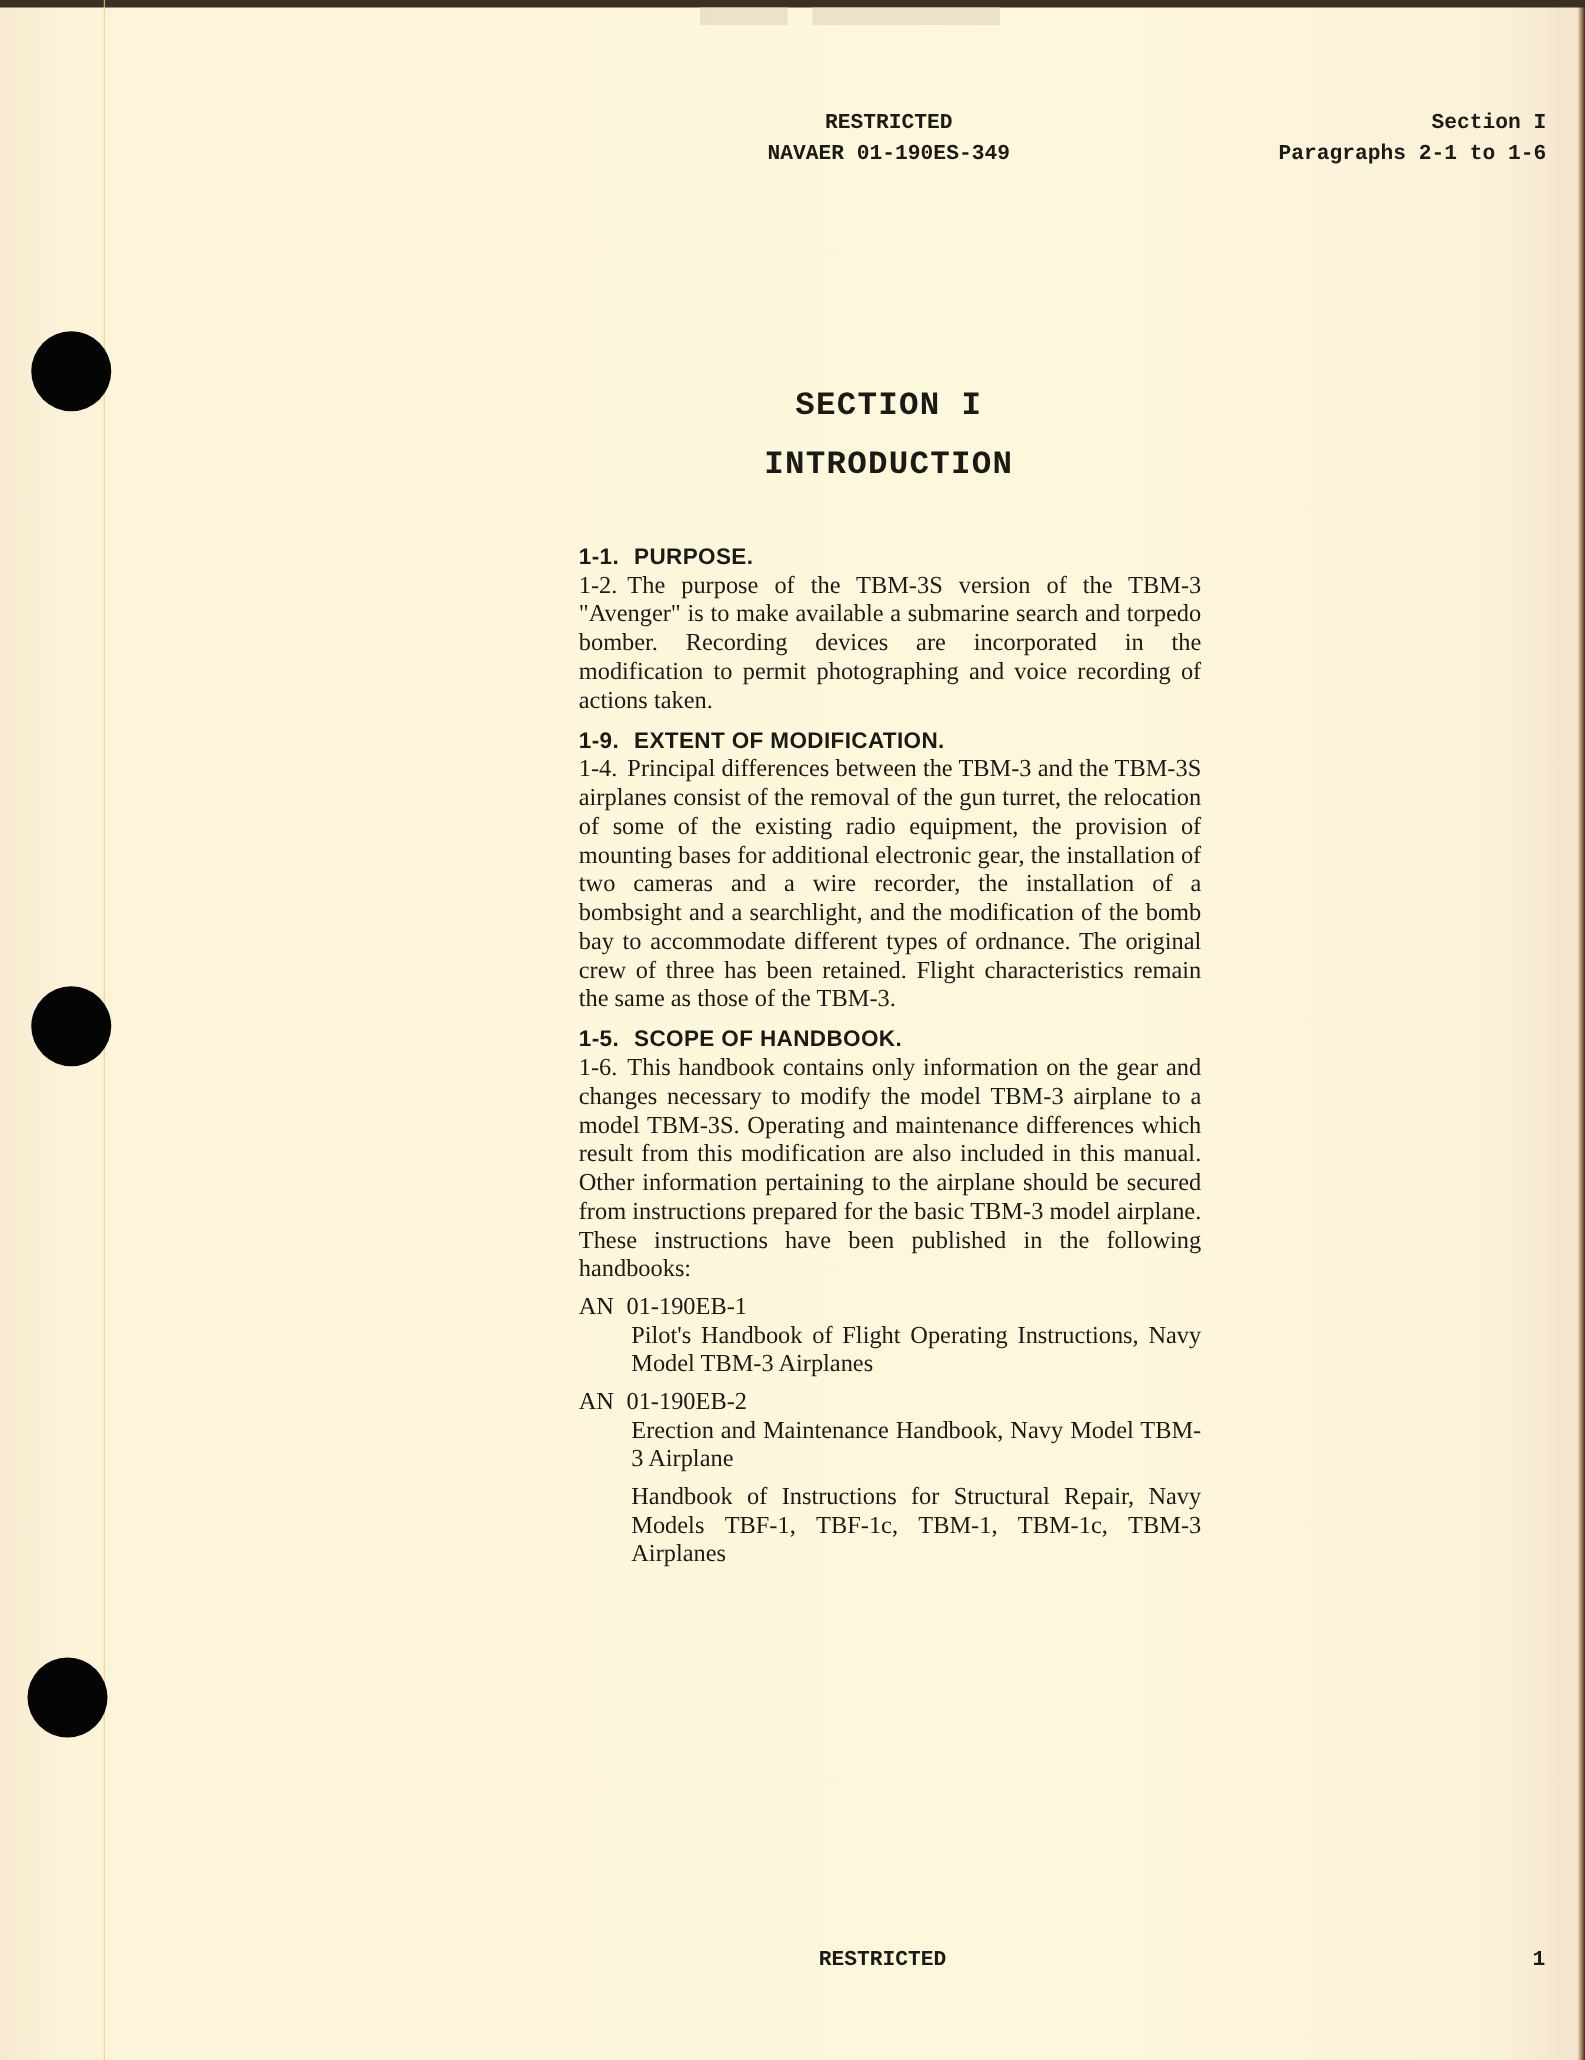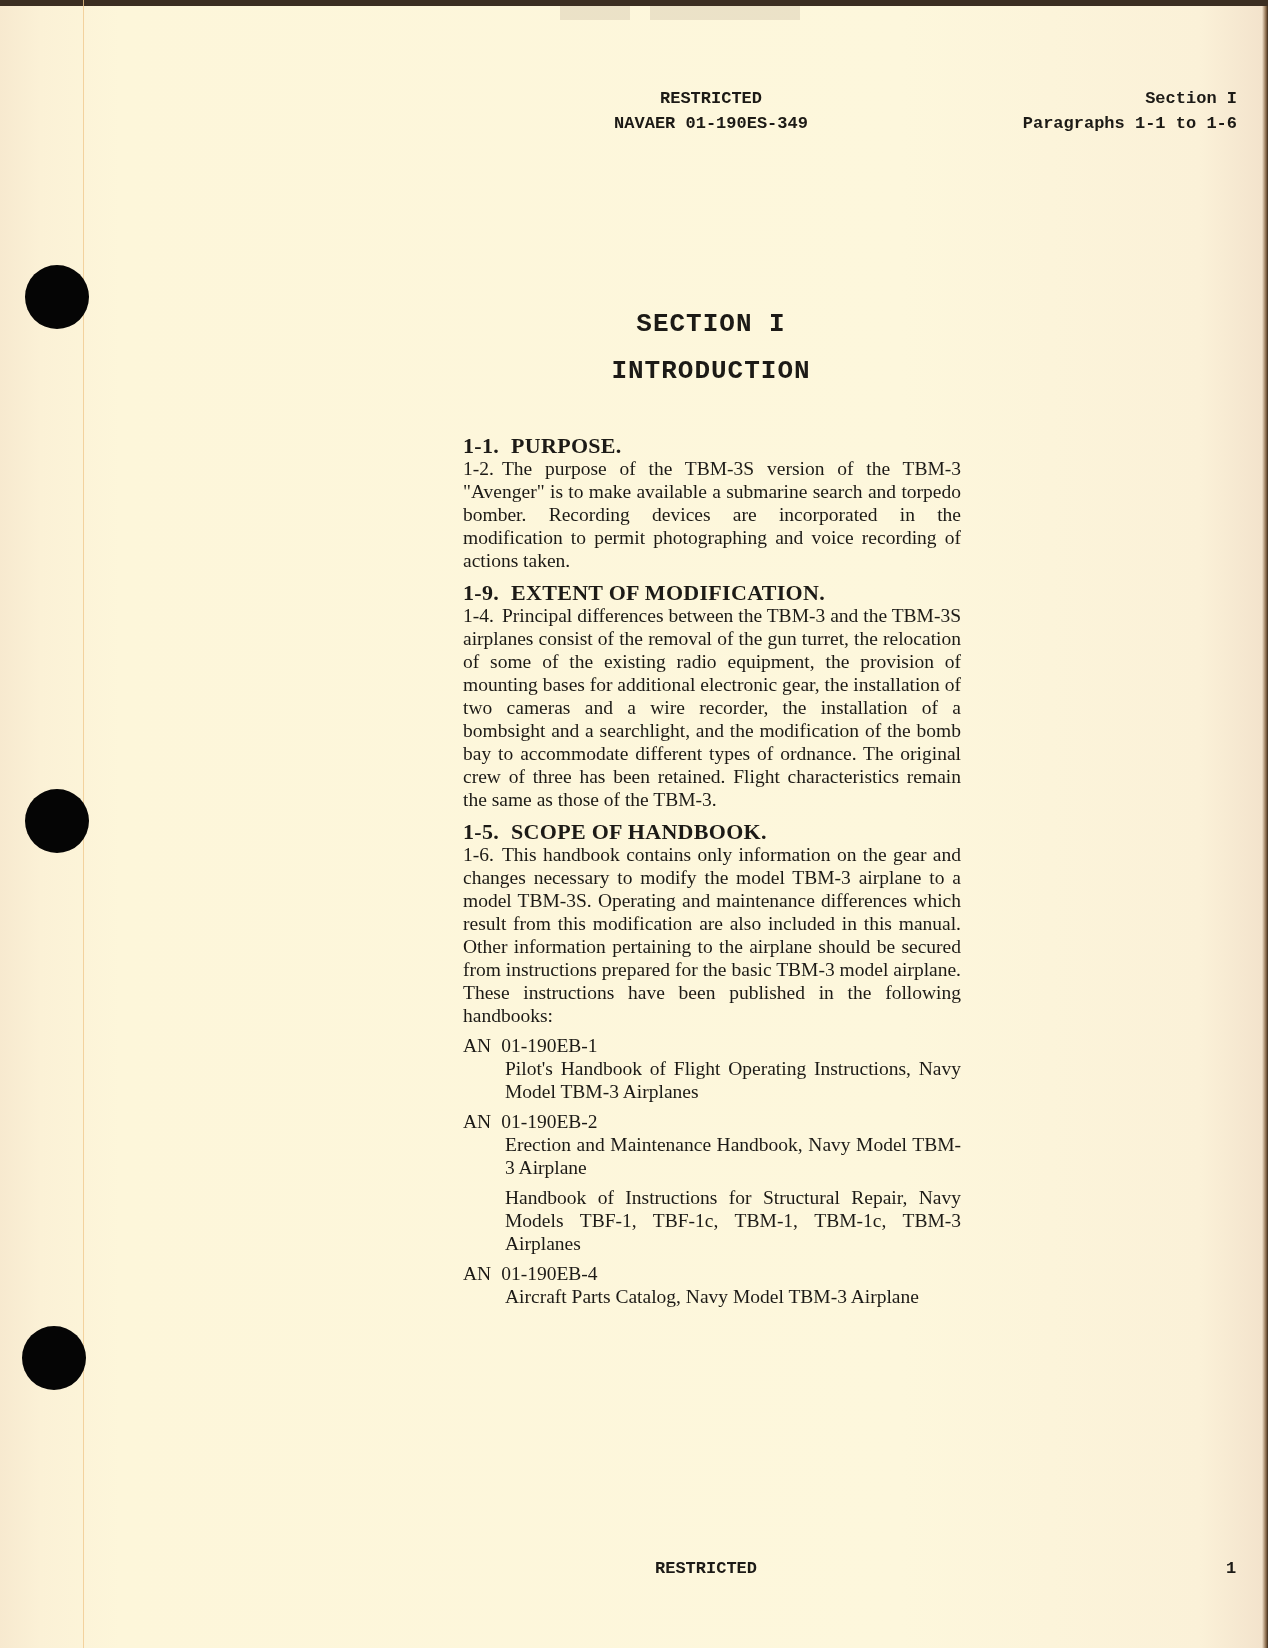--- a/index.html
+++ b/index.html
@@ -13,21 +13,21 @@
   .topsmudge { position: absolute; top: 6px; height: 14px; background: #e3d8bf; opacity: 0.7; }
   .hole { position: absolute; width: 64px; height: 64px; border-radius: 50%; background: #050505; }
   .margin-line { position: absolute; left: 83px; top: 0; width: 1px; height: 1648px; background: #f0c98e; opacity: .8; }
   .sans { font-family: Liberation Mono, monospace; font-weight: bold; }
   .hdr-left { position: absolute; left: 561px; top: 86px; width: 300px; text-align: center; font-size: 17px; line-height: 25px; }
   .hdr-right { position: absolute; right: 31px; top: 86px; text-align: right; font-size: 17px; line-height: 25px; }
   .sec-title { position: absolute; left: 461px; width: 500px; text-align: center; font-size: 26px; letter-spacing: 1px; }
   .sec-1 { top: 309px; }
   .sec-2 { top: 356px; }
   .col { position: absolute; left: 463px; width: 498px; font-size: 19.5px; line-height: 23px; }
-  .h { font-family: Liberation Serif, serif; font-weight: bold; font-size: 22px; line-height: 23px; letter-spacing: 0.3px; }
+  .h { font-family: Liberation Sans, sans-serif; font-weight: bold; font-size: 18px; line-height: 23px; letter-spacing: 0.3px; }
   .h .num { display: inline-block; margin-right: 12px; }
   .p { text-align: justify; }
   .p .pn { margin-right: 8px; margin-top: 20px; }
   .hb { margin-top: 7px; }
   .hb .code { }
   .hb .code .pre { margin-right: 10px; }
   .hb .desc { padding-left: 42px; text-align: justify; }
   .ftr { position: absolute; top: 1559px; font-size: 17px; }
   .ftr-left { left: 655px; }
   .ftr-right { left: 1226px; }
@@ -43,21 +43,21 @@
 <div class="hole" style="left:25px;top:265px;"></div>
 <div class="hole" style="left:25px;top:789px;"></div>
 <div class="hole" style="left:22px;top:1326px;"></div>
 
 <div class="hdr-left sans">
   <div>RESTRICTED</div>
   <div>NAVAER 01-190ES-349</div>
 </div>
 <div class="hdr-right sans">
   <div>Section I</div>
-  <div>Paragraphs 1-1 to 1-6</div>
+  <div>Paragraphs 2-1 to 1-6</div>
 </div>
 
 <div class="sec-title sec-1 sans">SECTION I</div>
 <div class="sec-title sec-2 sans">INTRODUCTION</div>
 
 <div class="col" style="top:434px;">
   <div class="h">
     <span class="num">1-1.</span><span>PURPOSE.</span>
   </div>
   <div class="p">
@@ -82,20 +82,16 @@
     <div class="code"><span class="pre">AN</span><span>01-190EB-1</span></div>
     <div class="desc">Pilot's Handbook of Flight Operating Instructions, Navy Model TBM-3 Airplanes</div>
   </div>
   <div class="hb">
     <div class="code"><span class="pre">AN</span><span>01-190EB-2</span></div>
     <div class="desc">Erection and Maintenance Handbook, Navy Model TBM-3 Airplane</div>
   </div>
   <div class="hb">
     <div class="desc">Handbook of Instructions for Structural Repair, Navy Models TBF-1, TBF-1c, TBM-1, TBM-1c, TBM-3 Airplanes</div>
   </div>
-  <div class="hb">
-    <div class="code"><span class="pre">AN</span><span>01-190EB-4</span></div>
-    <div class="desc">Aircraft Parts Catalog, Navy Model TBM-3 Airplane</div>
-  </div>
 </div>
 
 <div class="ftr ftr-left sans">RESTRICTED</div>
 <div class="ftr ftr-right sans">1</div>
 
 </body></html>

